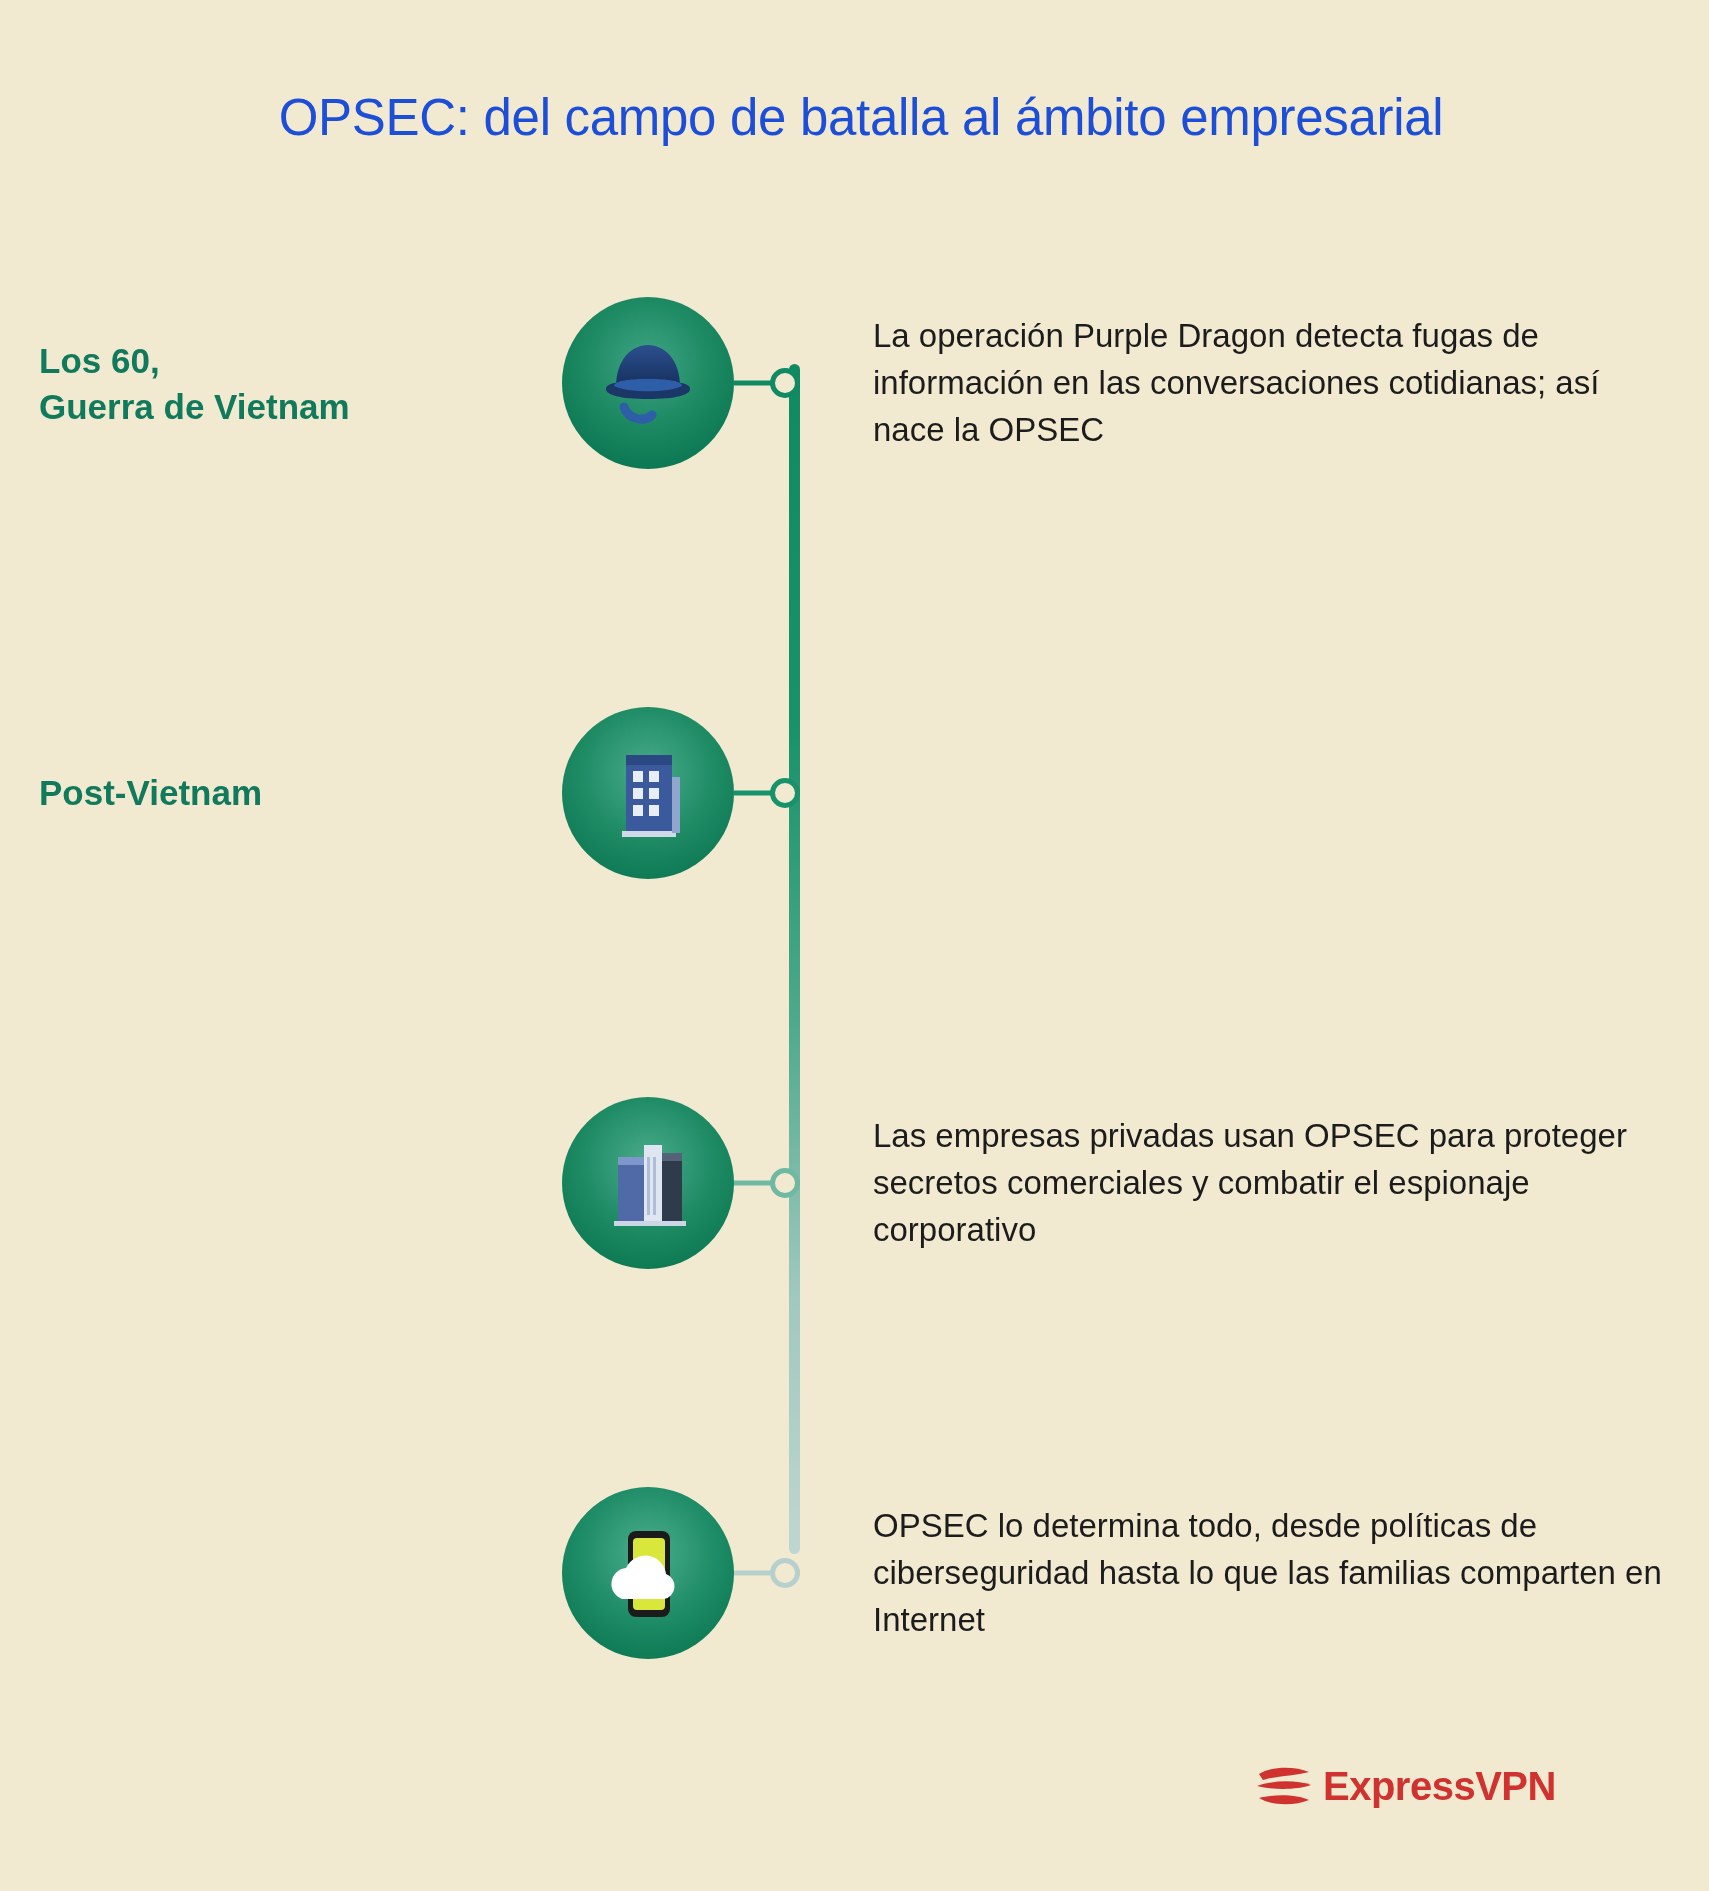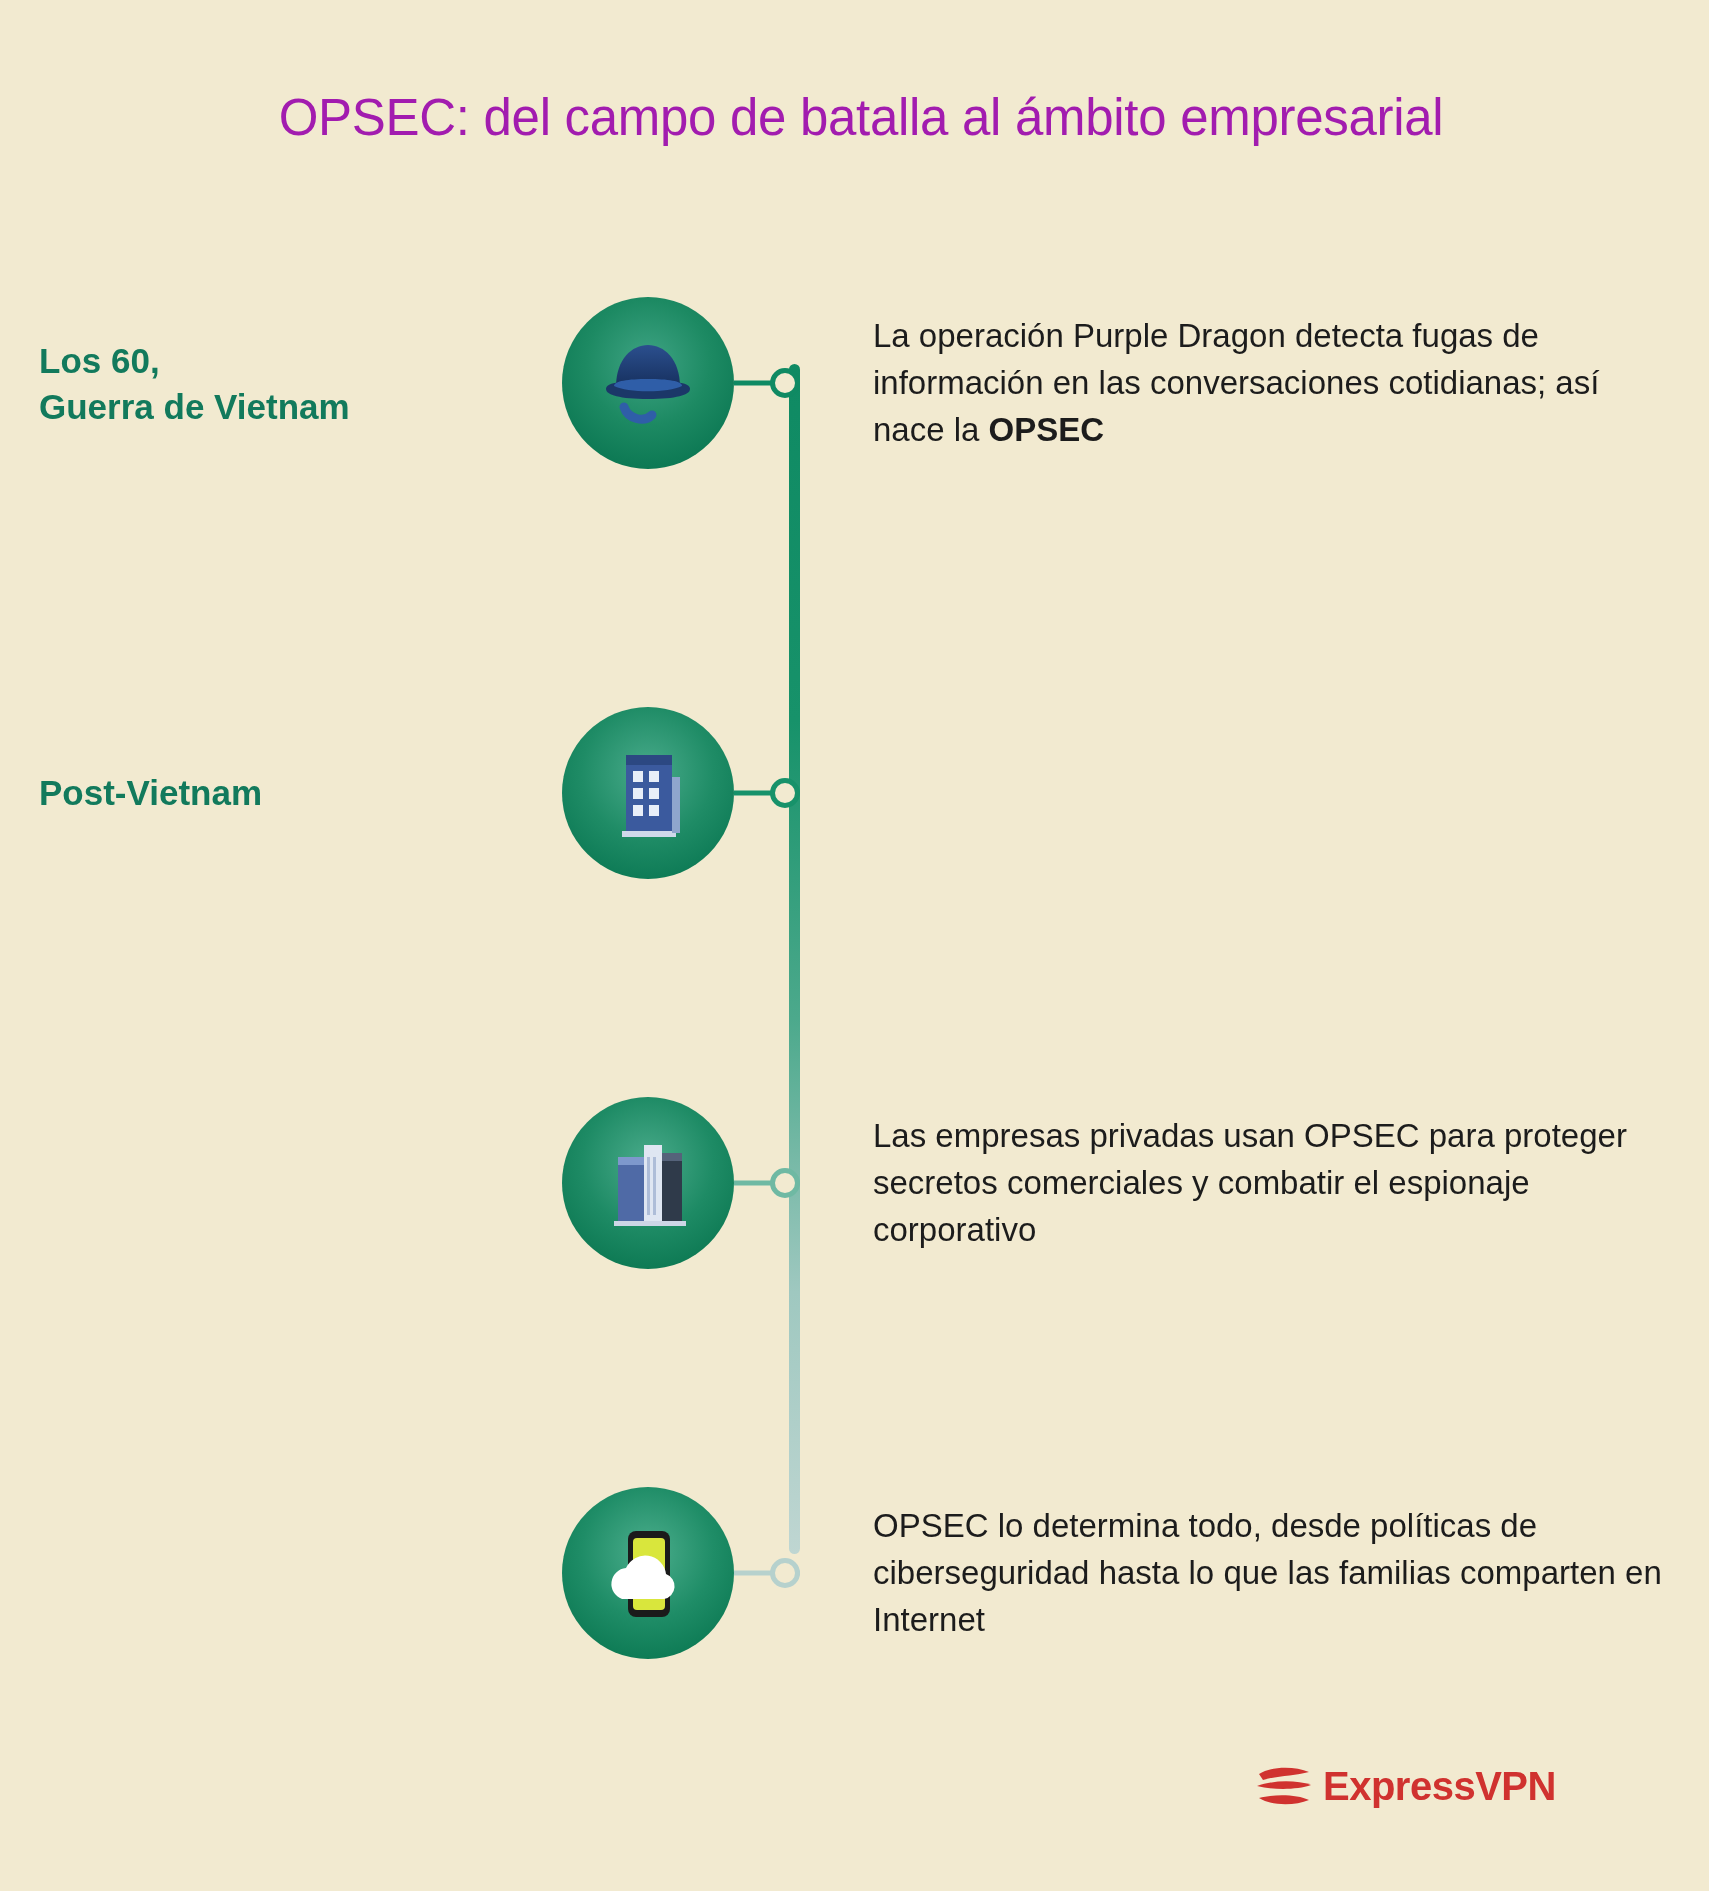--- a/index.html
+++ b/index.html
@@ -15,21 +15,21 @@
     position: relative;
   }
 
   .page-title {
     position: absolute;
     left: 13px;
     right: 0;
     top: 88px;
     text-align: center;
     font-size: 51px;
-    color: #a21caf;
+    color: #1d4ed8;
     font-weight: 400;
     letter-spacing: -0.3px;
   }
 
   .timeline {
     position: absolute;
     left: 0;
     top: 268px;
     width: 1709px;
     height: 1380px;
@@ -121,21 +121,21 @@
   .desc {
     position: absolute;
     left: 873px;
     top: 50%;
     transform: translateY(-50%);
     width: 800px;
     font-size: 33px;
     line-height: 1.42;
     color: #1c1c1c;
   }
-  .desc b { font-weight: bold; }
+  .desc b { font-weight: normal; }
 
   
   .icon-wrap { width: 120px; height: 120px; position: relative; display: block; }
 
   .brand {
     position: absolute;
     left: 1255px;
     top: 1760px;
     display: flex;
     align-items: center;

